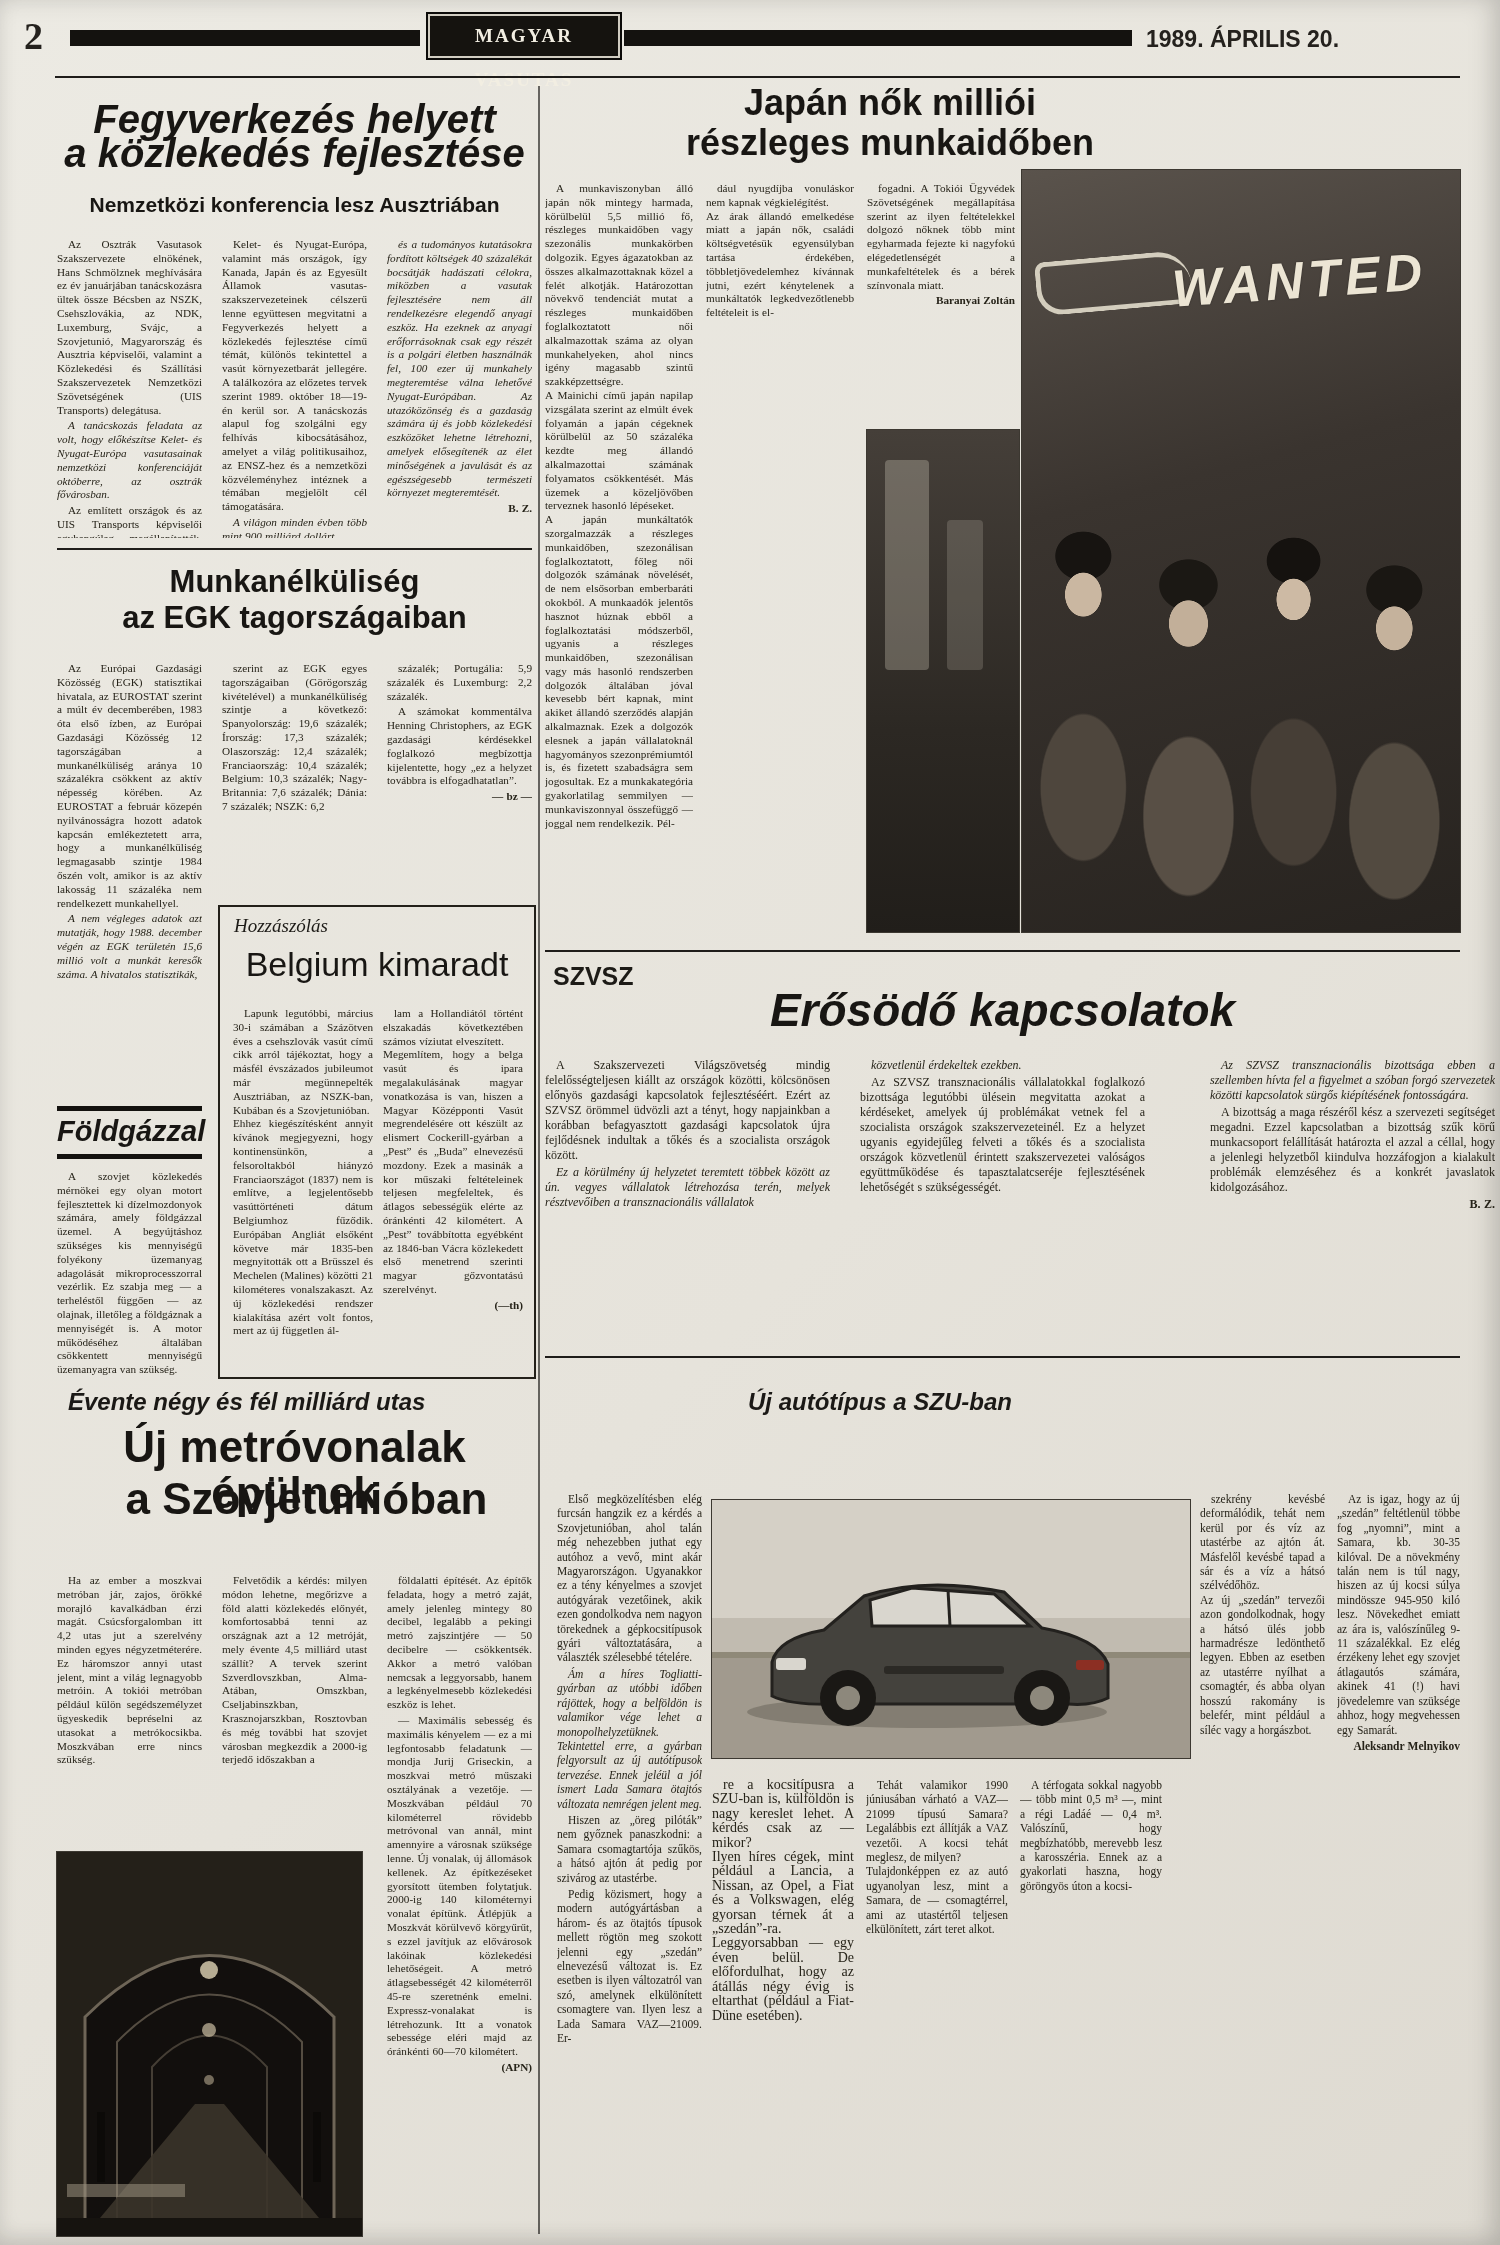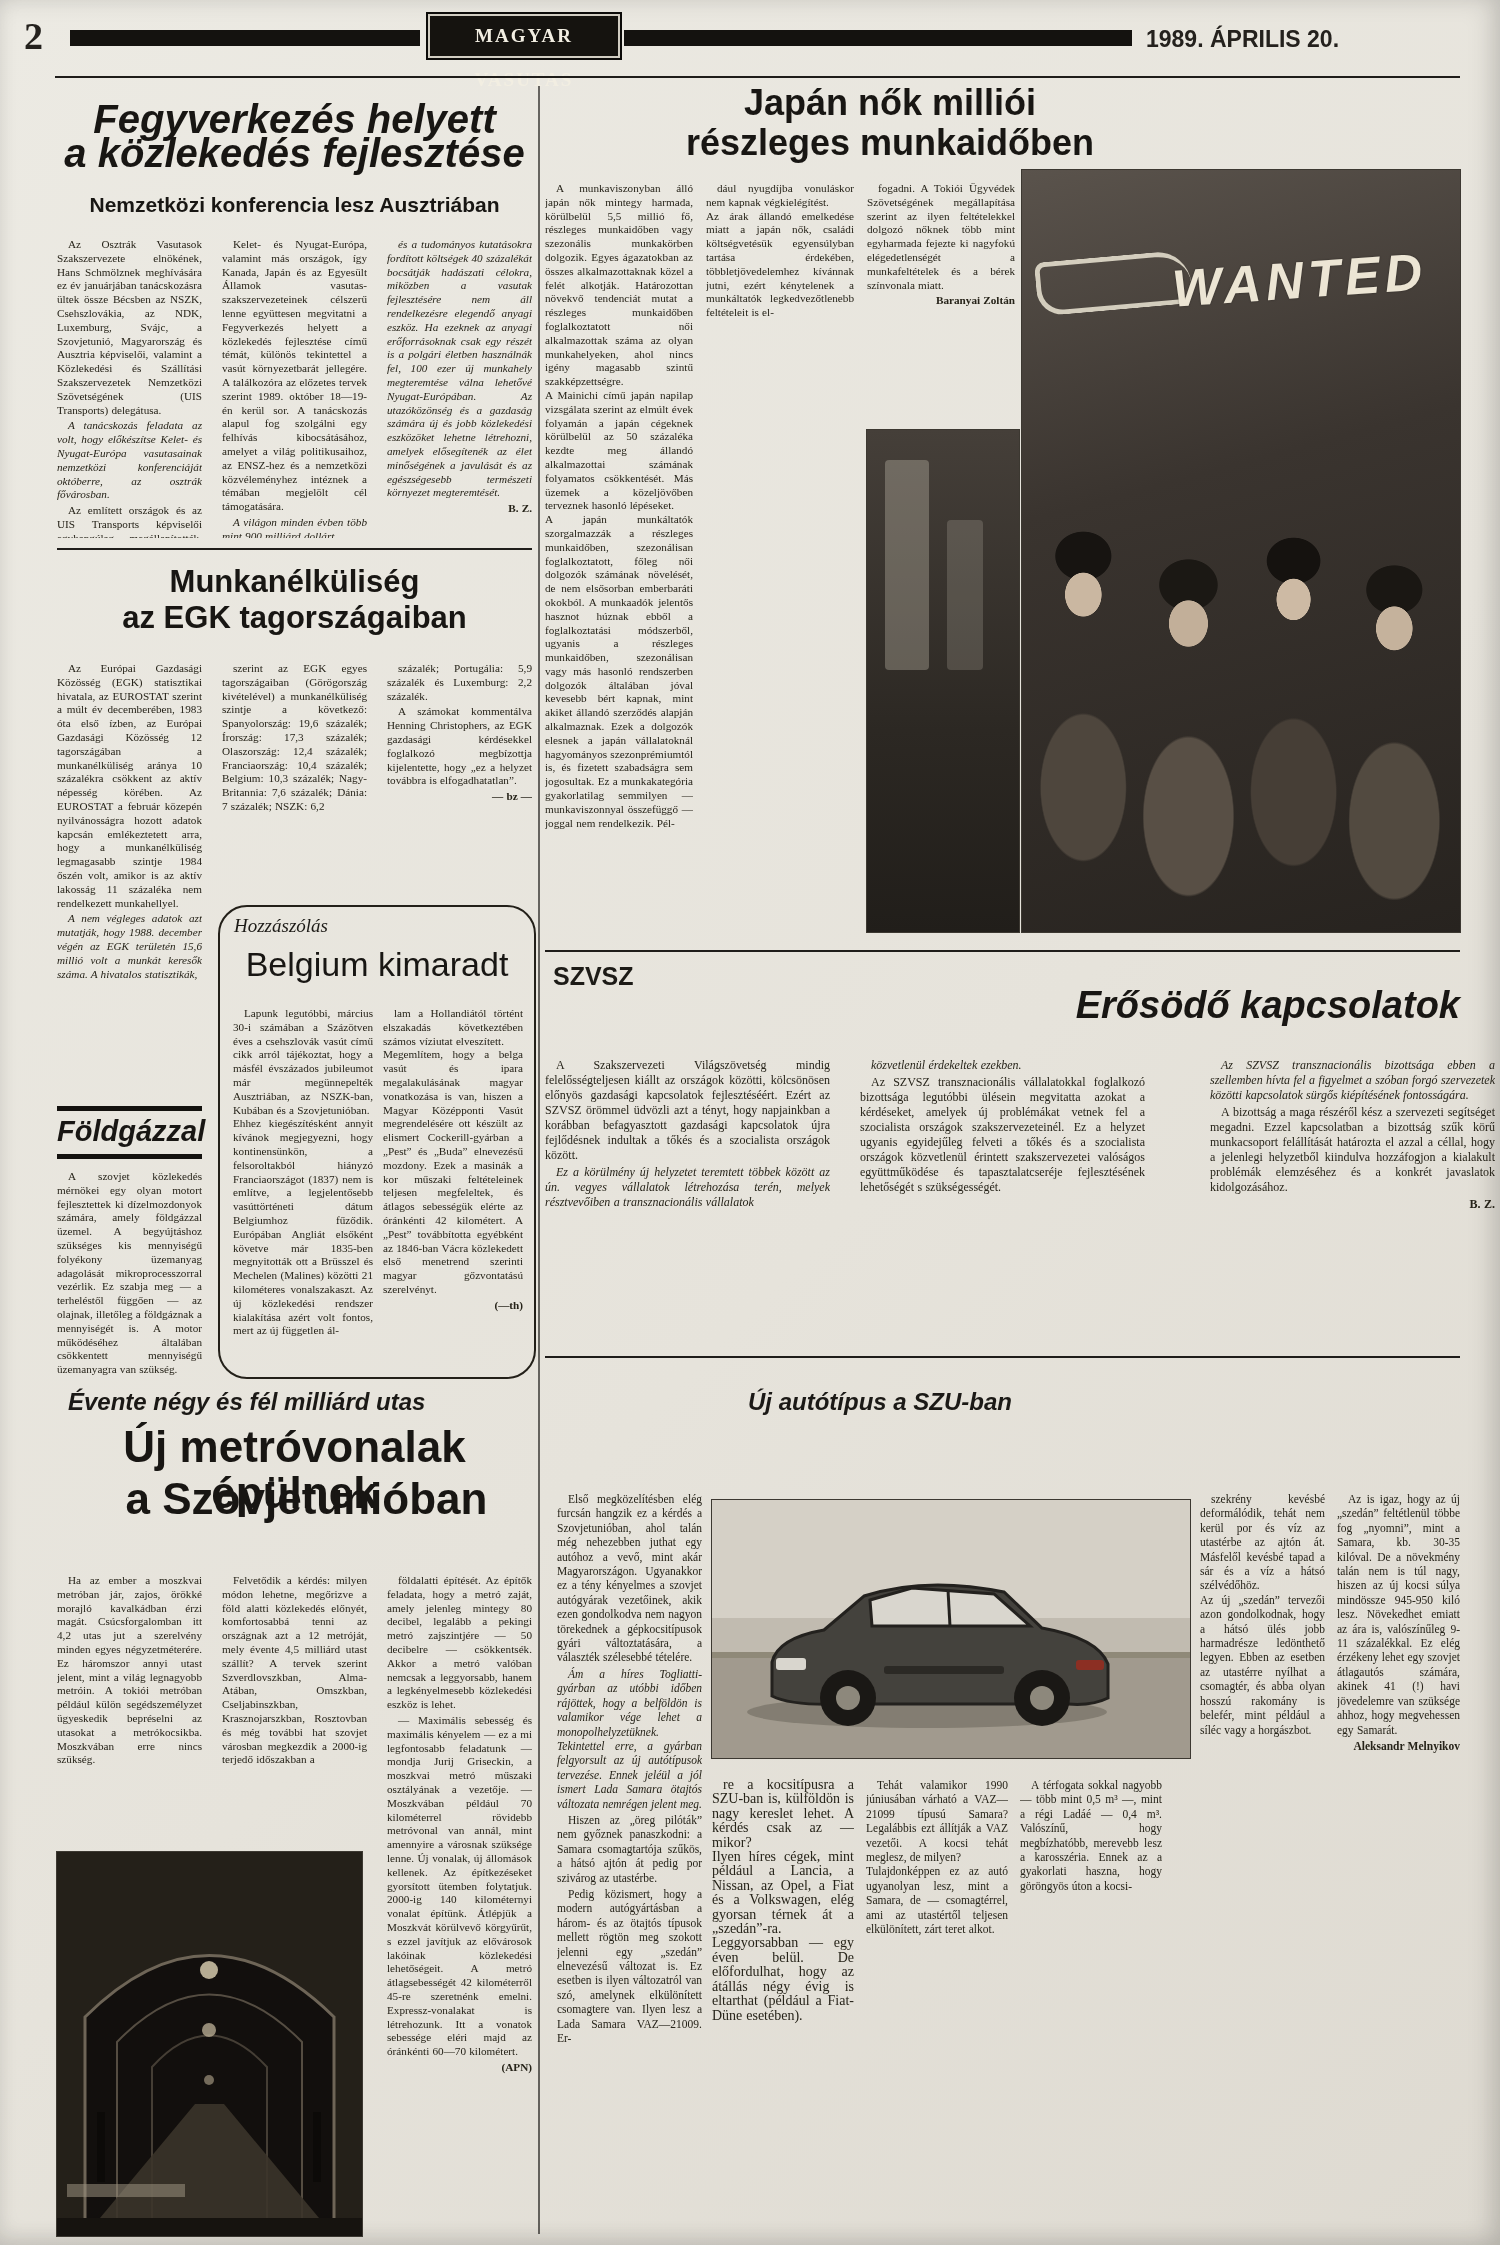--- a/index.html
+++ b/index.html
@@ -115,21 +115,21 @@
   </div>
   <div class="col" style="left:222px;top:662px;width:145px;height:230px;">
     <p>szerint az EGK egyes tagországaiban (Görögország kivételével) a munkanélküliség szintje a következő: Spanyolország: 19,6 százalék; Írország: 17,3 százalék; Olaszország: 12,4 százalék; Franciaország: 10,4 százalék; Belgium: 10,3 százalék; Nagy-Britannia: 7,6 százalék; Dánia: 7 százalék; NSZK: 6,2</p>
   </div>
   <div class="col" style="left:387px;top:662px;width:145px;height:230px;">
     <p>százalék; Portugália: 5,9 százalék és Luxemburg: 2,2 százalék.</p>
     <p>A számokat kommentálva Henning Christophers, az EGK gazdasági kérdésekkel foglalkozó megbízottja kijelentette, hogy „ez a helyzet továbbra is elfogadhatatlan”.</p>
     <p class="sig">— bz —</p>
   </div>
 
-  <div class="boxed" style="left:218px;top:905px;width:314px;height:470px;border-radius:29px;">
+  <div class="boxed" style="left:218px;top:905px;width:314px;height:470px;">
     <div class="label-it" style="left:14px;top:8px;">Hozzászólás</div>
     <div class="headline" style="left:0;top:40px;width:314px;font-size:34px;font-weight:normal;">Belgium kimaradt</div>
     <div class="col" style="left:13px;top:100px;width:140px;height:352px;">
       <p>Lapunk legutóbbi, március 30-i számában a Százötven éves a csehszlovák vasút című cikk arról tájékoztat, hogy a másfél évszázados jubileumot már megünnepelték Ausztriában, az NSZK-ban, Kubában és a Szovjetunióban.
 Ehhez kiegészítésként annyit kívánok megjegyezni, hogy kontinensünkön, a felsoroltakból hiányzó Franciaországot (1837) nem is említve, a legjelentősebb vasúttörténeti dátum Belgiumhoz fűződik. Európában Angliát elsőként követve már 1835-ben megnyitották ott a Brüsszel és Mechelen (Malines) közötti 21 kilométeres vonalszakaszt. Az új közlekedési rendszer kialakítása azért volt fontos, mert az új független ál-</p>
     </div>
     <div class="col" style="left:163px;top:100px;width:140px;height:352px;">
       <p>lam a Hollandiától történt elszakadás következtében számos víziutat elveszített.
 Megemlítem, hogy a belga vasút és ipara megalakulásának magyar vonatkozása is van, hiszen a Magyar Középponti Vasút megrendelésére ott készült az elismert Cockerill-gyárban a „Pest” és „Buda” elnevezésű mozdony. Ezek a masinák a kor műszaki feltételeinek teljesen megfeleltek, és átlagos sebességük elérte az óránkénti 42 kilométert. A „Pest” továbbította egyébként az 1846-ban Vácra közlekedett első menetrend szerinti magyar gőzvontatású szerelvényt.</p>
       <p class="sig">(—th)</p>
@@ -138,21 +138,21 @@
 
   <div class="bar" style="left:57px;top:1106px;width:145px;height:5px;"></div>
   <div class="headline" style="left:57px;top:1116px;width:145px;font-size:29px;font-style:italic;">Földgázzal</div>
   <div class="bar" style="left:57px;top:1154px;width:145px;height:5px;"></div>
   <div class="col" style="left:57px;top:1170px;width:145px;height:208px;">
     <p>A szovjet közlekedés mérnökei egy olyan motort fejlesztettek ki dízelmozdonyok számára, amely földgázzal üzemel. A begyújtáshoz szükséges kis mennyiségű folyékony üzemanyag adagolását mikroprocesszorral vezérlik. Ez szabja meg — a terheléstől függően — az olajnak, illetőleg a földgáznak a mennyiségét is. A motor működéséhez általában csökkentett mennyiségű üzemanyagra van szükség.</p>
   </div>
 
   <div class="rule" style="left:545px;top:950px;width:915px;height:2px;"></div>
   <div class="label-b" style="left:553px;top:962px;">SZVSZ</div>
-  <div class="headline" style="left:545px;top:986px;width:915px;font-size:38px;font-style:italic;text-align:right;">Erősödő kapcsolatok</div>
+  <div class="headline" style="left:545px;top:986px;width:915px;font-size:46px;font-style:italic;">Erősödő kapcsolatok</div>
 
   <div class="col" style="left:545px;top:1058px;width:285px;height:278px;font-size:12px;line-height:15px;">
     <p>A Szakszervezeti Világszövetség mindig felelősségteljesen kiállt az országok közötti, kölcsönösen előnyös gazdasági kapcsolatok fejlesztéséért. Ezért az SZVSZ örömmel üdvözli azt a tényt, hogy napjainkban a korábban befagyasztott gazdasági kapcsolatok újra fejlődésnek indultak a tőkés és a szocialista országok között.</p>
     <p class="it">Ez a körülmény új helyzetet teremtett többek között az ún. vegyes vállalatok létrehozása terén, melyek résztvevőiben a transznacionális vállalatok</p>
   </div>
   <div class="col" style="left:860px;top:1058px;width:285px;height:278px;font-size:12px;line-height:15px;">
     <p class="it">közvetlenül érdekeltek ezekben.</p>
     <p>Az SZVSZ transznacionális vállalatokkal foglalkozó bizottsága legutóbbi ülésein megvitatta azokat a kérdéseket, amelyek új problémákat vetnek fel a szocialista országok szakszervezeteinél. Ez a helyzet ugyanis egyidejűleg felveti a tőkés és a szocialista országok közvetlenül érintett szakszervezetei valóságos együttműködése és tapasztalatcseréje fejlesztésének lehetőségét s szükségességét.</p>
   </div>
   <div class="col" style="left:1210px;top:1058px;width:285px;height:278px;font-size:12px;line-height:15px;">

